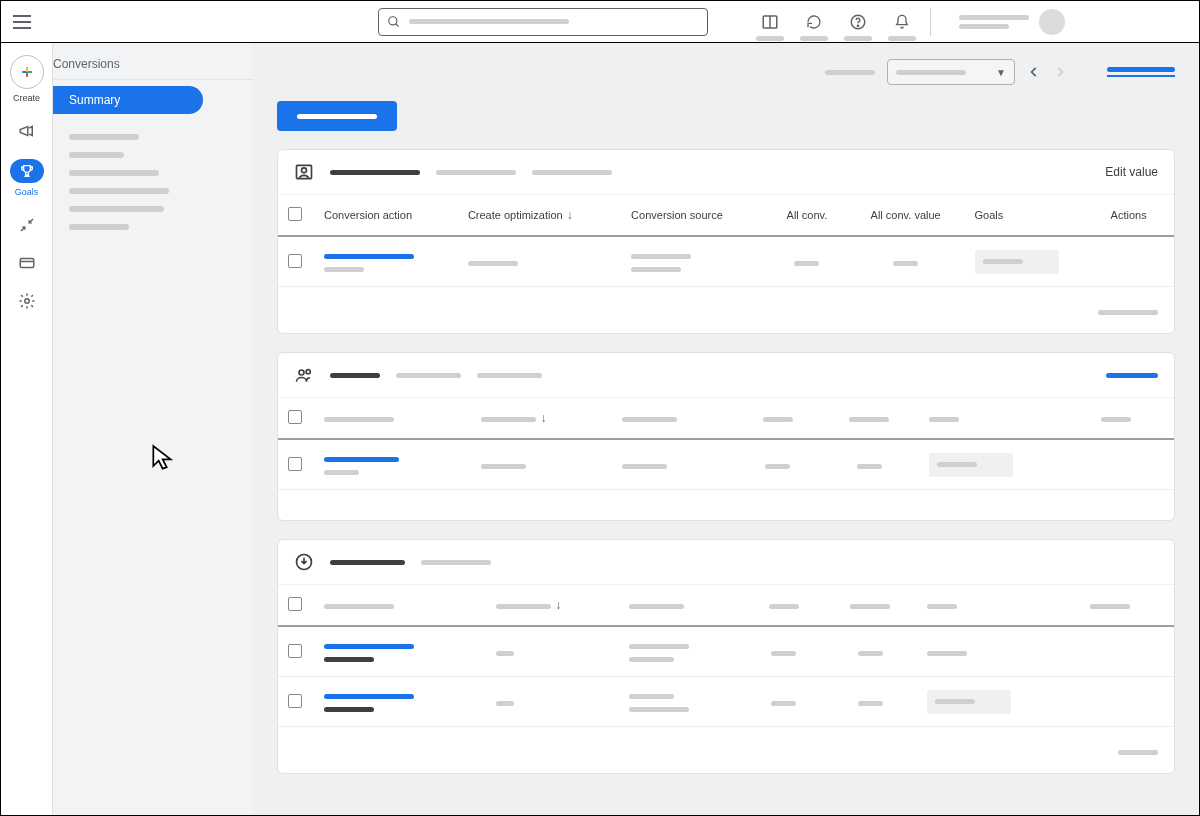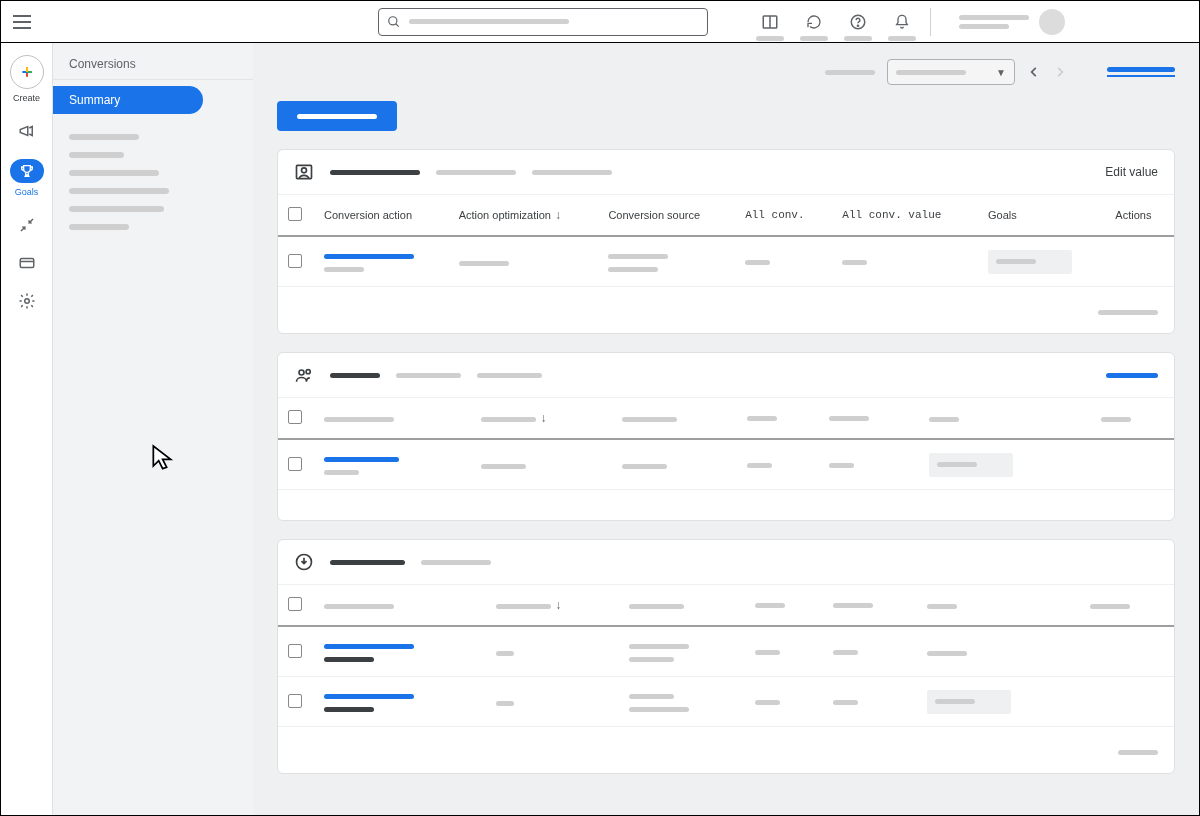--- a/index.html
+++ b/index.html
@@ -22,42 +22,42 @@
   .container{display:flex; height:calc(816px - 42px);}
   .rail{width:52px; border-right:1px solid #e0e0e0; display:flex; flex-direction:column; align-items:center; padding-top:12px; gap:18px; background:#fff;}
   .create-btn{width:34px;height:34px;border:1px solid #c0c0c0;border-radius:50%;display:flex;align-items:center;justify-content:center;}
   .rail-label{font-size:9px; color:#3c4043; margin-top:2px;}
   .rail-item{width:36px;display:flex;flex-direction:column;align-items:center;gap:2px;cursor:pointer;justify-content:flex-end;}
   .rail-ico{width:20px;height:20px;display:flex;align-items:center;justify-content:center;color:#5f6368;}
   .rail-item.active .rail-pill{background:#1a73e8;color:#fff;border-radius:14px;width:34px;height:24px;display:flex;align-items:center;justify-content:center;}
   .rail-item.active .rail-label{color:#1a73e8;}
   
   .secnav{width:200px; background:#f1f3f4; padding-top:0;}
-  .secnav-title{font-size:12px;color:#5f6368;padding:14px 16px 8px;}
+  .secnav-title{font-size:12px;color:#5f6368;padding:14px 0 8px;}
   .secnav-item{height:28px;display:flex;align-items:center;padding:0 16px;font-size:12px;color:#3c4043;border-radius:0 16px 16px 0;}
   .secnav-item.active{background:#1a73e8;color:#fff;width:150px;text-align:right;}
   .secnav-ph{height:6px;background:#cfcfcf;border-radius:3px;margin:12px 16px;}
   
   .main{flex:1; background:#eef0f1; position:relative; overflow:auto;}
   .topbar{display:flex;align-items:center;justify-content:flex-end;padding:16px 24px 0; gap:12px;}
   .dd{height:26px;width:128px;border:1px solid #b0b0b0;border-radius:4px;background:#f5f5f5;display:flex;align-items:center;justify-content:space-between;padding:0 8px;}
   .chev{color:#bdbdbd;}
   .chev.active{color:#5f6368;}
   .linktxt{height:5px;background:#1a73e8;border-radius:3px;width:60px;}
   .grayline{height:5px;background:#cfcfcf;border-radius:3px;}
   .bluebtn{background:#1a73e8;border-radius:4px;height:30px;width:120px;margin:16px 0 0 24px;display:flex;align-items:center;justify-content:center;}
   .bluebtn .wl{height:5px;background:#fff;border-radius:3px;width:80px;}
   
   .card{background:#fff;border:1px solid #e0e0e0;border-radius:6px;margin:18px 24px 0 24px;}
   .card-hdr{display:flex;align-items:center;padding:12px 16px;gap:16px;border-bottom:1px solid #f0f0f0;}
   .card-hdr-right{margin-left:auto;font-size:12px;color:#3c4043;}
   table{width:100%;border-collapse:collapse;font-size:11px;color:#3c4043;}
   th,td{border-bottom:1px solid #eee;padding:12px 10px;text-align:left;vertical-align:middle;}
   th{font-weight:400;border-bottom:2px solid #9e9e9e;}
-  th.rt, td.rt{text-align:left;font-family:Liberation Mono, monospace;}
+  th.rt, td.rt{text-align:center;}
   .chk{width:14px;height:14px;border:1.5px solid #888;border-radius:2px;display:inline-block;}
   .ph{display:inline-block;height:5px;background:#cfcfcf;border-radius:3px;}
   .ph.bl{background:#1a73e8;}
   .ph.dark{background:#3c4043;}
   .status-chip{background:#eef0f1;height:24px;width:84px;border-radius:2px;display:inline-flex;align-items:center;padding:0 8px;}
   .card-footer{padding:14px 16px;text-align:right;}
   .cursor{position:absolute;left:148px; top:442px;}
   .sort-arrow{display:inline-block;margin-left:4px;font-size:12px;color:#5f6368;}
 </style>
 </head>
@@ -223,21 +223,21 @@
         <span class="ph dark" style="width:90px;"></span>
         <span class="ph" style="width:80px;"></span>
         <span class="ph" style="width:80px;"></span>
         <a class="card-hdr-right">Edit value</a>
       </div>
       <table>
         <thead>
             <tr>
           <th style="width:36px;"><span class="chk"></span></th>
           <th>Conversion action</th>
-          <th><span>Action optimization</span><span class="sort-arrow">↓</span></th>
+          <th><span>Create optimization</span><span class="sort-arrow">↓</span></th>
           <th>Conversion source</th>
           <th class="rt">All conv.</th>
           <th class="rt">All conv. value</th>
           <th>Goals</th>
           <th>Actions</th>
         </tr>
           </thead>
         <tbody>
           <tr>
             <td><span class="chk"></span></td>

